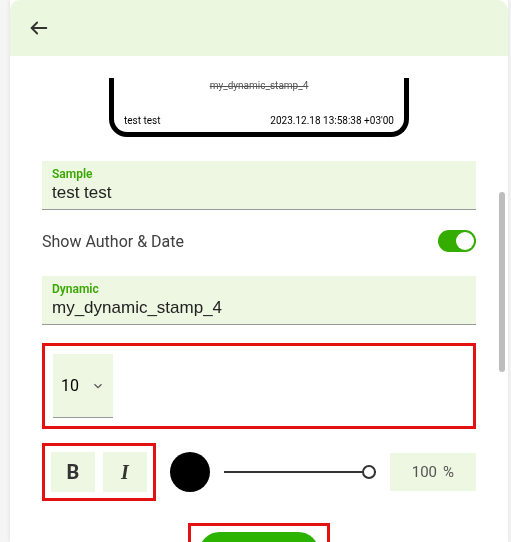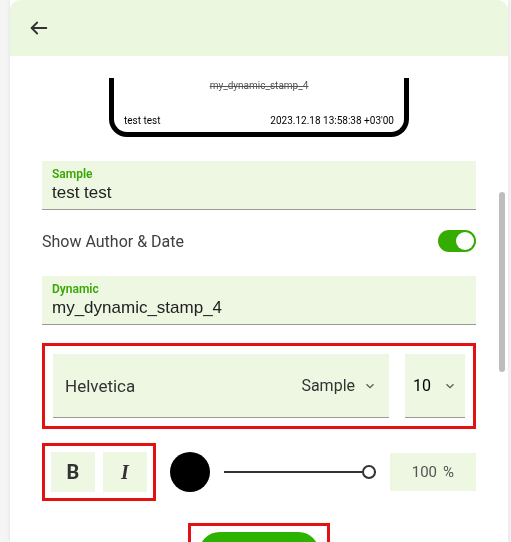--- a/index.html
+++ b/index.html
@@ -265,31 +265,20 @@
       <span>Show Author &amp; Date</span>
       <div class="toggle"></div>
     </div>
 
     <div class="field">
       <div class="field-label">Dynamic</div>
       <input class="field-value" value="my_dynamic_stamp_4" style="">
     </div>
 
     <div class="font-row">
-      <div class="font-name">
-        <span>Helvetica</span>
-        <span class="right">
-          <span>Sample</span>
-          <span class="chev">
-            <svg width="14" height="14" viewBox="0 0 24 24" fill="none" stroke="#555" stroke-width="2">
-                <polyline points="6 9 12 15 18 9"></polyline>
-              </svg>
-          </span>
-        </span>
-      </div>
       <div class="size-box">
         <span>10</span>
         <span class="chev">
           <svg width="14" height="14" viewBox="0 0 24 24" fill="none" stroke="#555" stroke-width="2">
               <polyline points="6 9 12 15 18 9"></polyline>
             </svg>
         </span>
       </div>
     </div>
 

